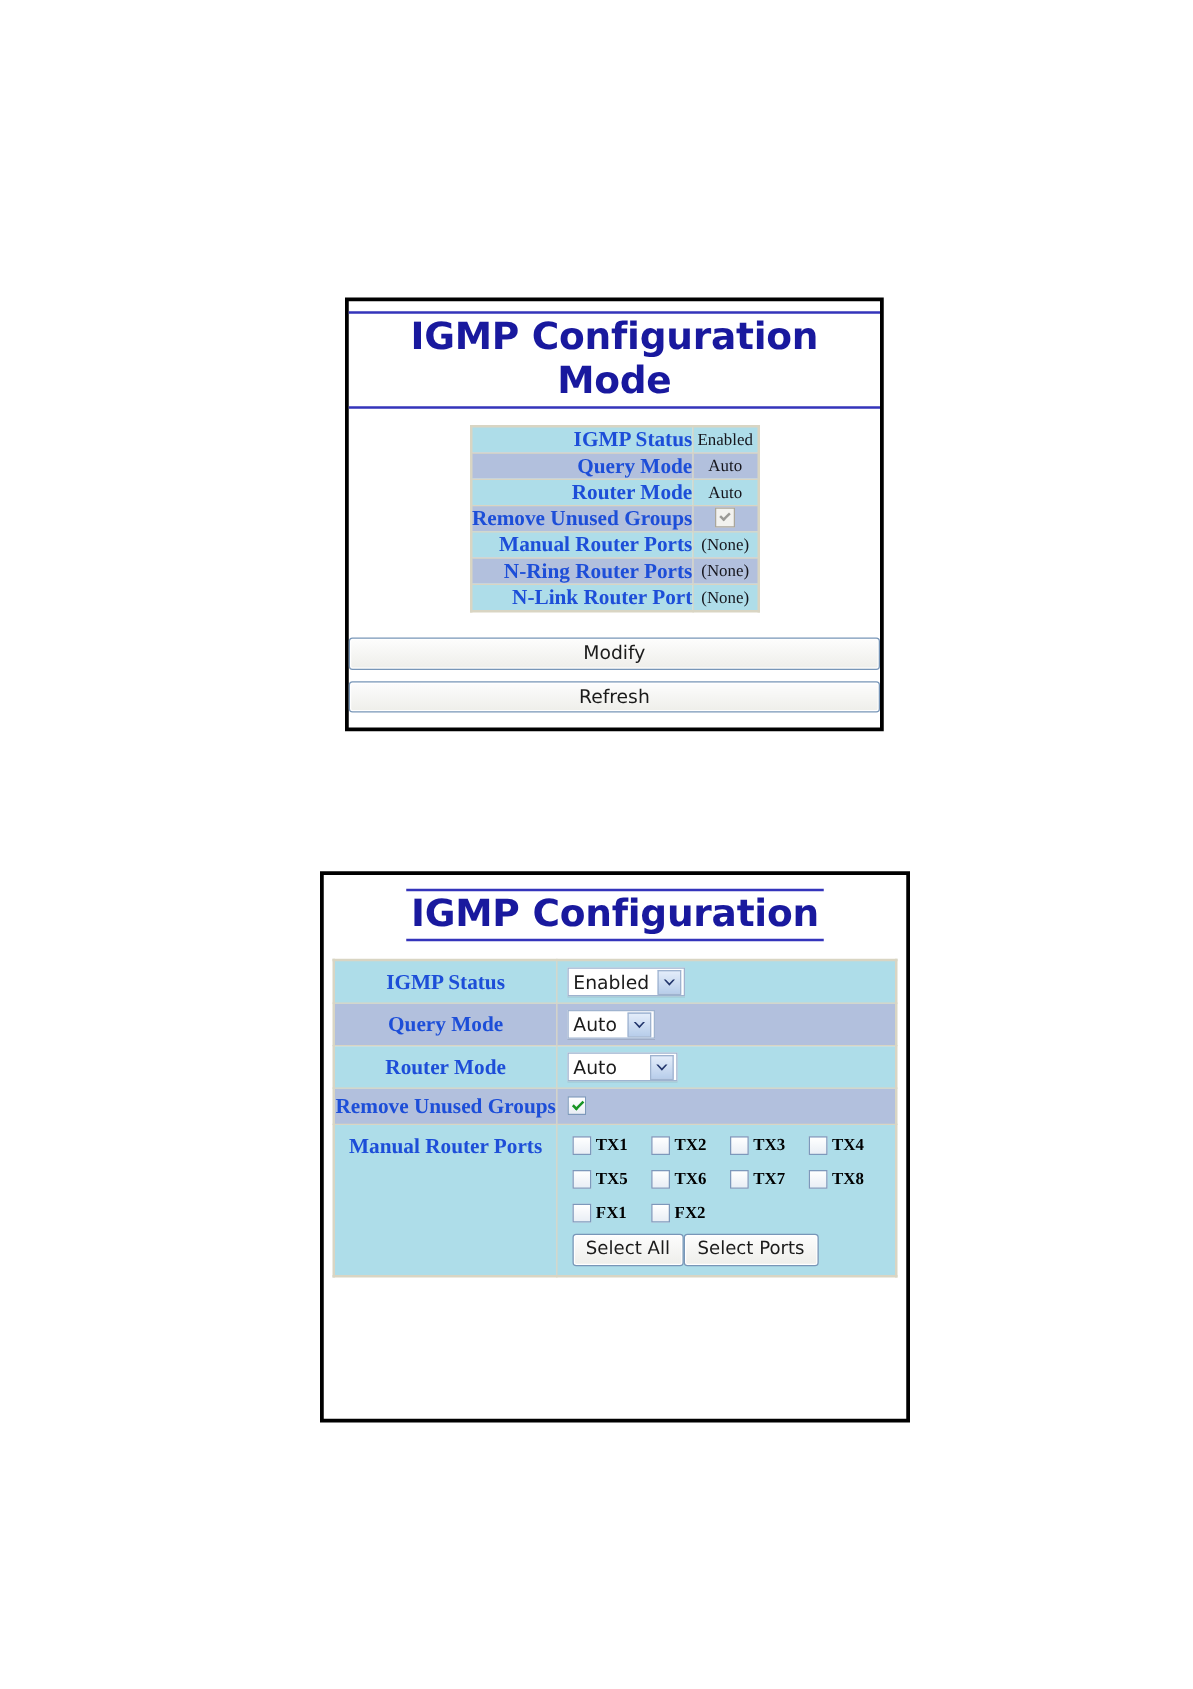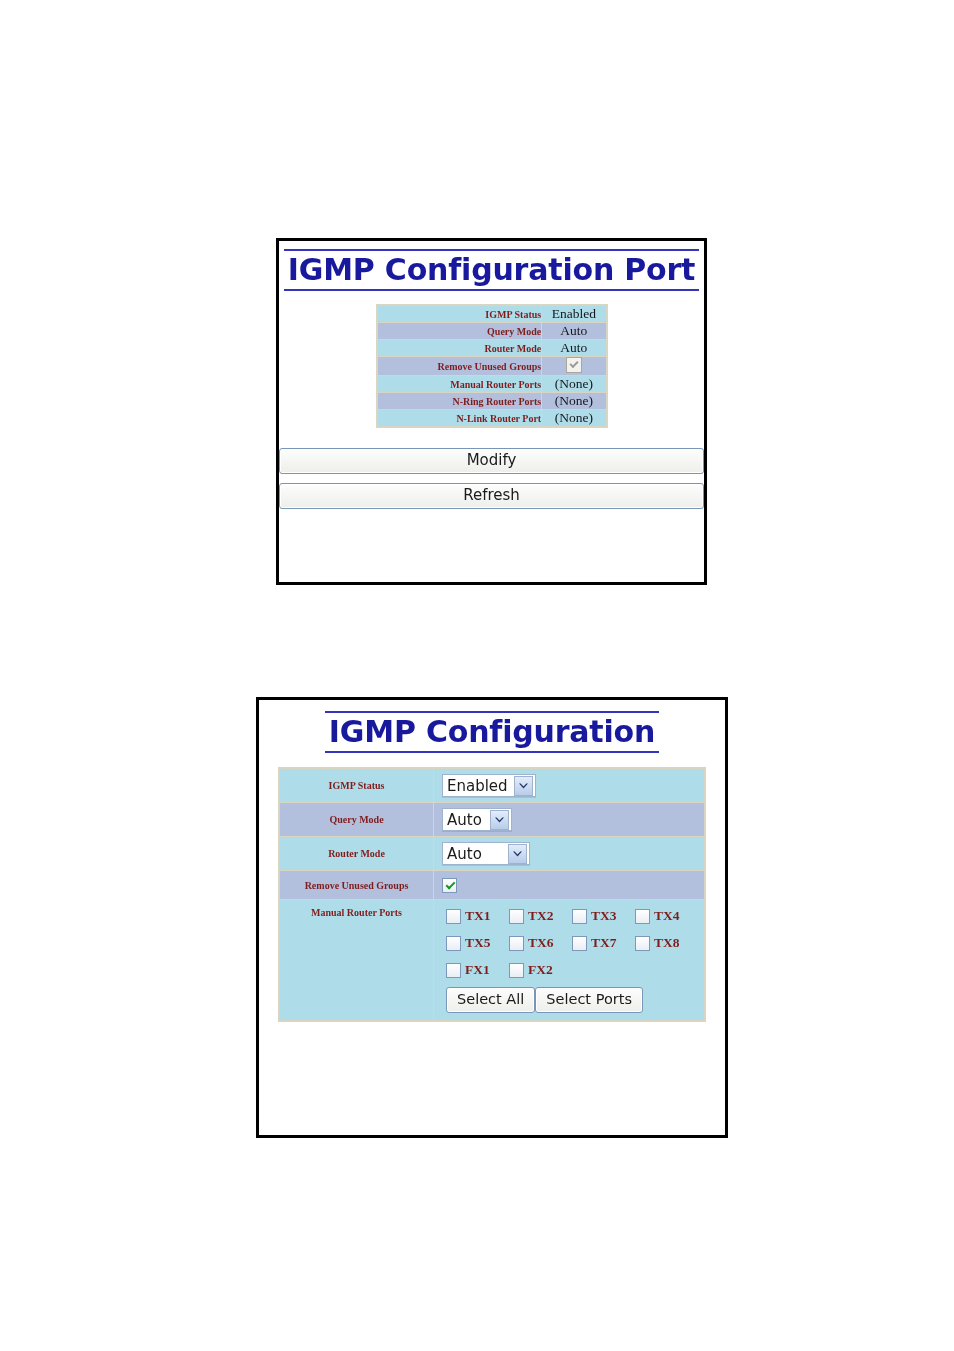--- a/index.html
+++ b/index.html
@@ -50,22 +50,22 @@
     border-collapse: collapse;
     border: 2px solid #d9d5c3;
     background: #ffffff;
   }
   table.cfg td {
     border: 1px solid #d9d5c3;
     padding: 0;
   }
   td.lbl {
     font-weight: bold;
-    font-size: 10px;
-    color: #7f1d1d;
+    font-size: 17px;
+    color: #1d4ed8;
     text-align: right;
     padding: 4px 7px 4px 7px;
     white-space: nowrap;
   }
   td.val {
     font-size: 13.5px;
     color: #16161d;
     text-align: center;
     padding: 4px 7px 4px 7px;
     white-space: nowrap;
@@ -201,36 +201,36 @@
     grid-template-columns: 63px 63px 63px 63px;
     row-gap: 11px;
     margin: 3px 0 0 4px;
   }
   .port-item {
     display: flex;
     align-items: center;
     gap: 4px;
     font-size: 13.5px;
     font-weight: bold;
-    color: #7f1d1d;
+    color: #000000;
     cursor: pointer;
   }
   #ports-buttons {
     display: flex;
     margin: 9px 0 2px 4px;
   }
   #ports-buttons .btn { font-size: 14.5px; padding: 2px 10px 3px 10px; }
 </style>
 </head>
 <body>
 
 <div class="panel" id="panel-view">
 
   <div class="panel-title">
-    <span class="title-text">IGMP Configuration Port</span>
+    <span class="title-text">IGMP Configuration Mode</span>
   </div>
 
   <div id="view-table-wrap">
     <table class="cfg" id="view-table">
       <tbody>
         <tr class="row-a">
           <td class="lbl">IGMP Status</td>
           <td class="val">Enabled</td>
         </tr>
         <tr class="row-b">

